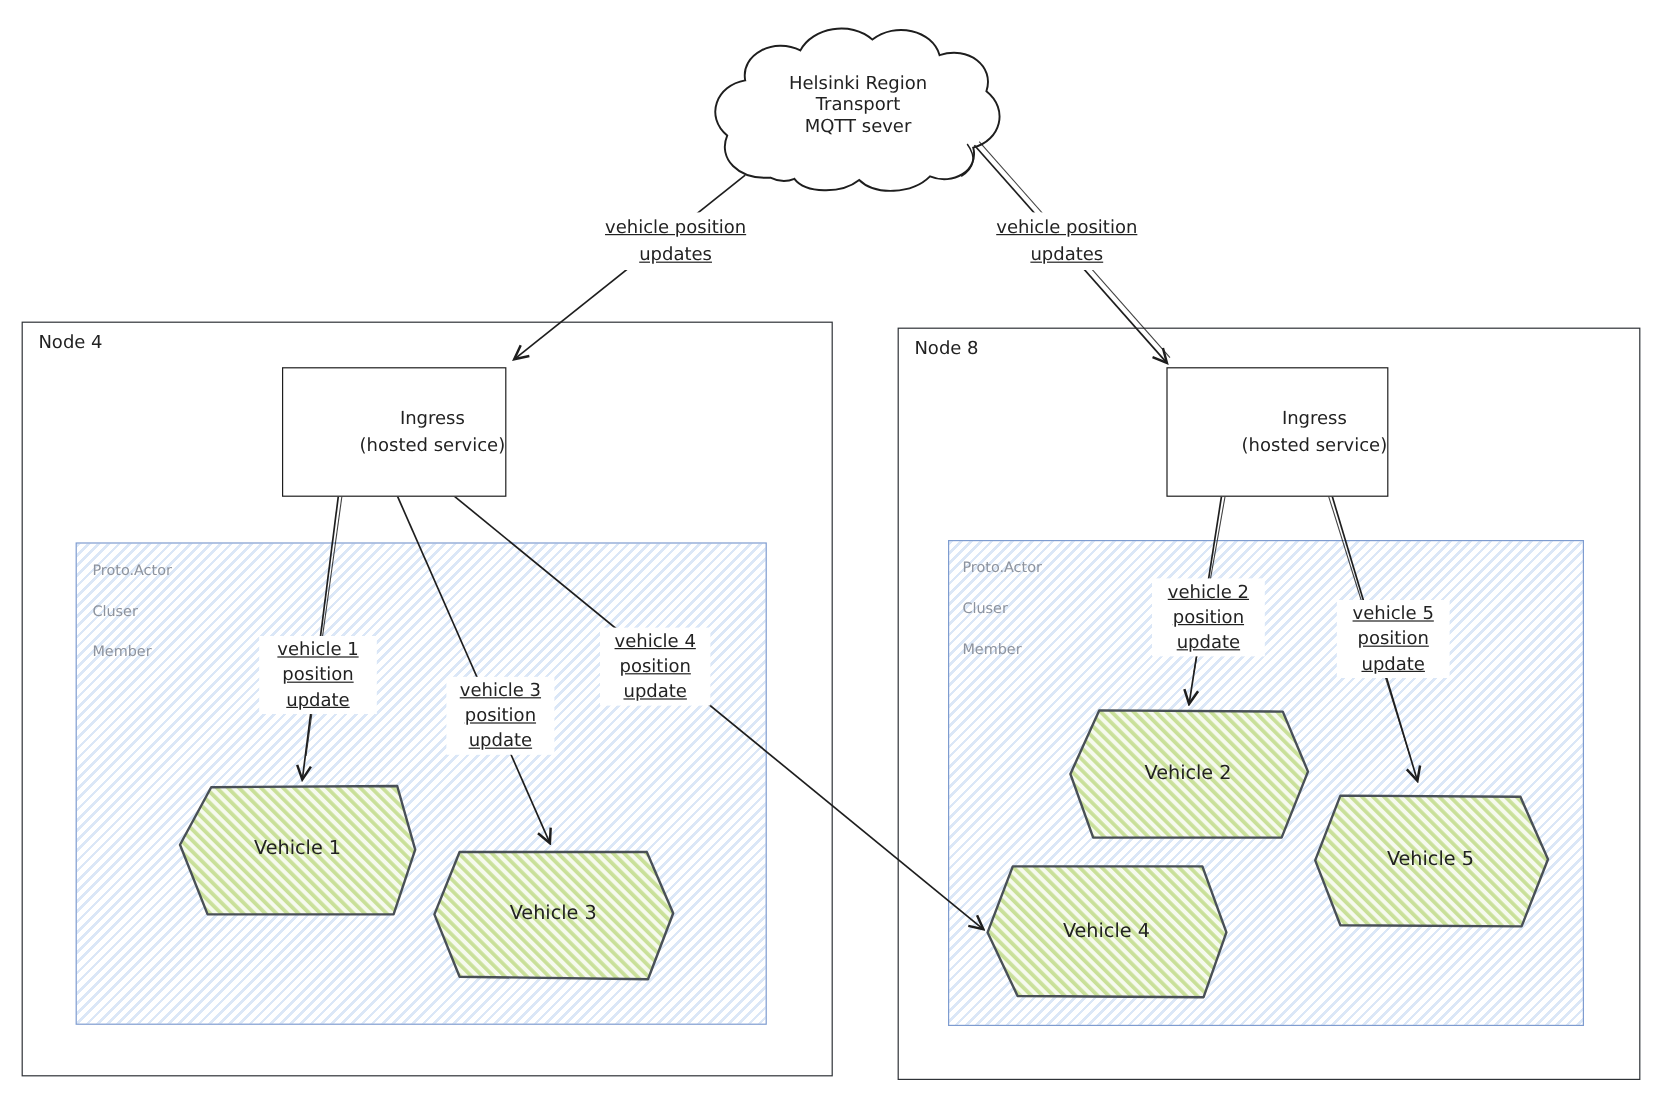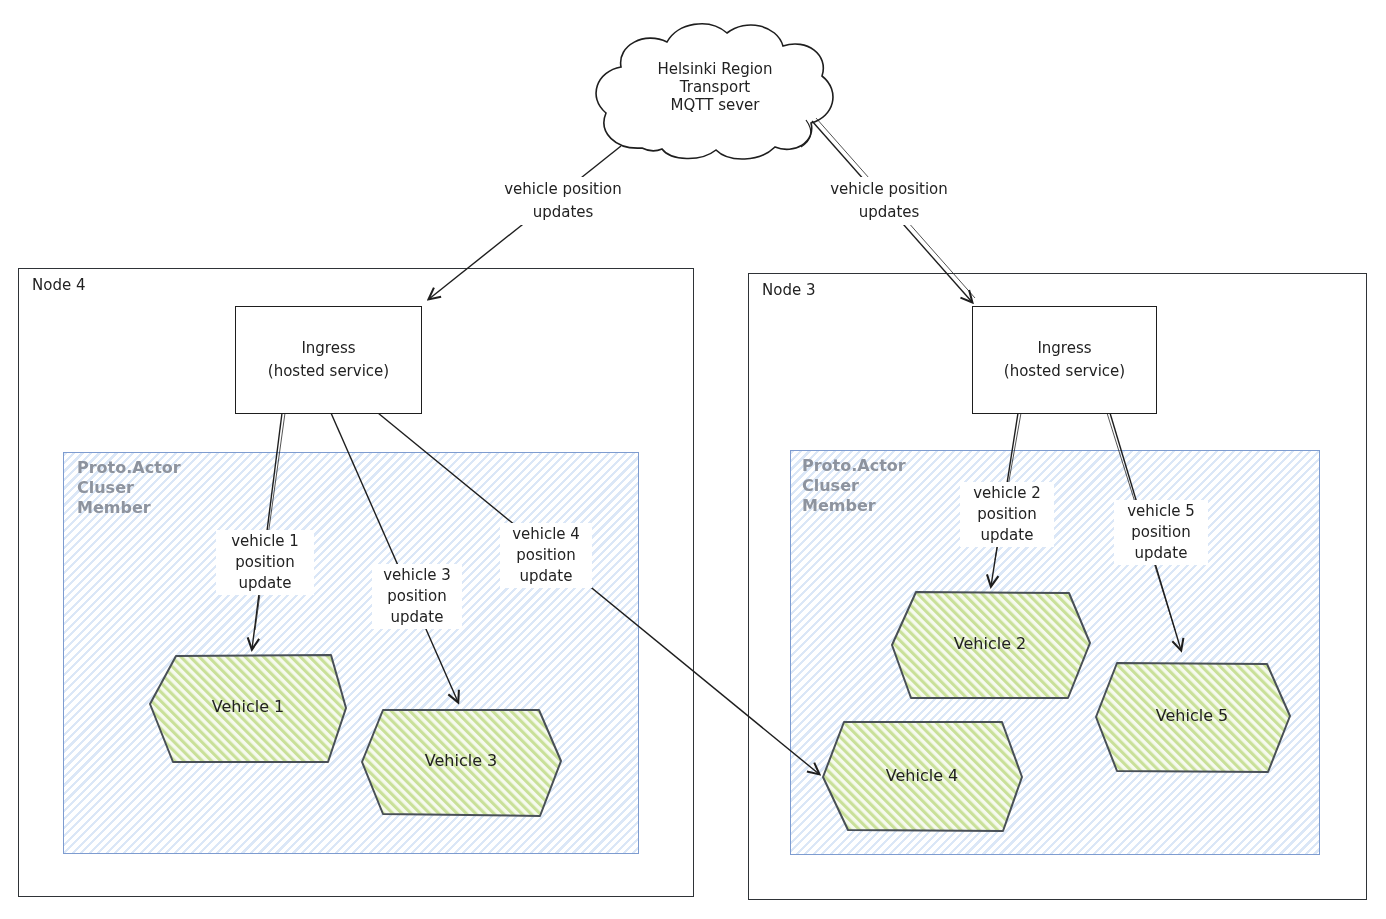--- a/index.html
+++ b/index.html
@@ -19,38 +19,38 @@
   }
   .nodebox{
     position:absolute;border:1.6px solid var(--node-border);background:transparent;
   }
   .clusterbox{
     position:absolute;border:1.4px solid var(--blue-border);
     background:repeating-linear-gradient(135deg, var(--blue-stripe) 0 2.2px, rgba(255,255,255,0) 2.2px 6px), #fff;
   }
   .ingressbox{
     position:absolute;border:1.8px solid var(--ink);background:#fff;
-    display:flex;align-items:center;justify-content:center;text-align:center;
+    display:flex;align-items:center;justify-content:flex-end;text-align:center;
     font-size:15px;line-height:23px;white-space:pre-line;
   }
   svg.overlay{position:absolute;left:0;top:0;pointer-events:none;}
   .cloudshape{fill:#fff;stroke:var(--ink);stroke-width:1.6px;}
   .cloud-echo{fill:none;stroke:var(--ink);stroke-width:1.2px;}
   .hex{fill:url(#greenHatch);stroke:var(--hex-stroke);stroke-width:2px;stroke-linejoin:round;}
   .arrow{fill:none;stroke:var(--ink);stroke-width:1.4px;marker-end:url(#arrowhead);}
   .sketch{fill:none;stroke:var(--ink);stroke-width:0.9px;opacity:.85;}
   #arrowhead path{fill:none;stroke:var(--ink);stroke-width:1.6px;}
   #greenHatch rect{fill:var(--green-bg);}
   #greenHatch line{stroke:var(--green-stripe);stroke-width:3.2px;}
-  .lbl{position:absolute;white-space:pre-line;font-size:15px;line-height:21px;text-align:center;}
+  .lbl{position:absolute;white-space:pre-line;font-size:15px;line-height:21px;text-align:center;text-decoration:underline;}
   .lbl.bg{background:#fff;padding:1px 3px;}
   .node-title{position:absolute;font-size:15px;}
   .cluster-title{
-    position:absolute;font-size:16px;line-height:20px;color:var(--gray-text);
-    white-space:pre-line;text-align:left;font-weight:bold;
+    position:absolute;font-size:12px;line-height:34px;color:var(--gray-text);
+    white-space:pre-line;text-align:left;
   }
   .cloud-text{
     position:absolute;left:628px;top:60px;width:174px;text-align:center;
     font-size:15px;line-height:18px;white-space:pre-line;
   }
   .veh-lbl{position:absolute;width:120px;text-align:center;font-size:16px;}
 </style>
 </head>
 <body>
 
@@ -113,21 +113,21 @@
   <div class="ingressbox" style="left:235px;top:306px;width:185px;height:106px;">
     <span>Ingress
 (hosted service)</span>
   </div>
   <div class="ingressbox" style="left:972px;top:306px;width:183px;height:106px;">
     <span>Ingress
 (hosted service)</span>
   </div>
 
   <div class="node-title" style="left:32px;top:276px;">Node 4</div>
-  <div class="node-title" style="left:762px;top:281px;">Node 3</div>
+  <div class="node-title" style="left:762px;top:281px;">Node 8</div>
 
   <div class="cluster-title" style="left:77px;top:458px;width:160px;">Proto.Actor
 Cluser
 Member</div>
   <div class="cluster-title" style="left:802px;top:456px;width:160px;">Proto.Actor
 Cluser
 Member</div>
 
   <div class="cloud-text">Helsinki Region
 Transport

